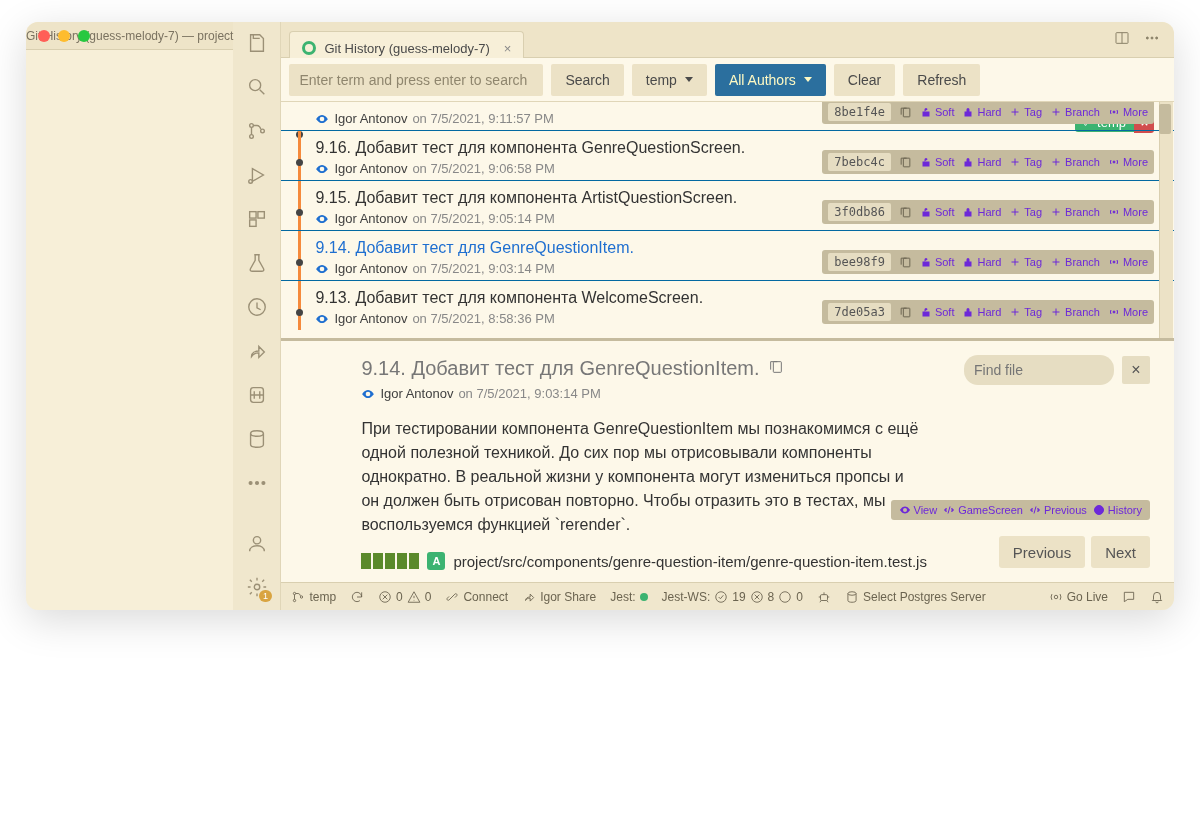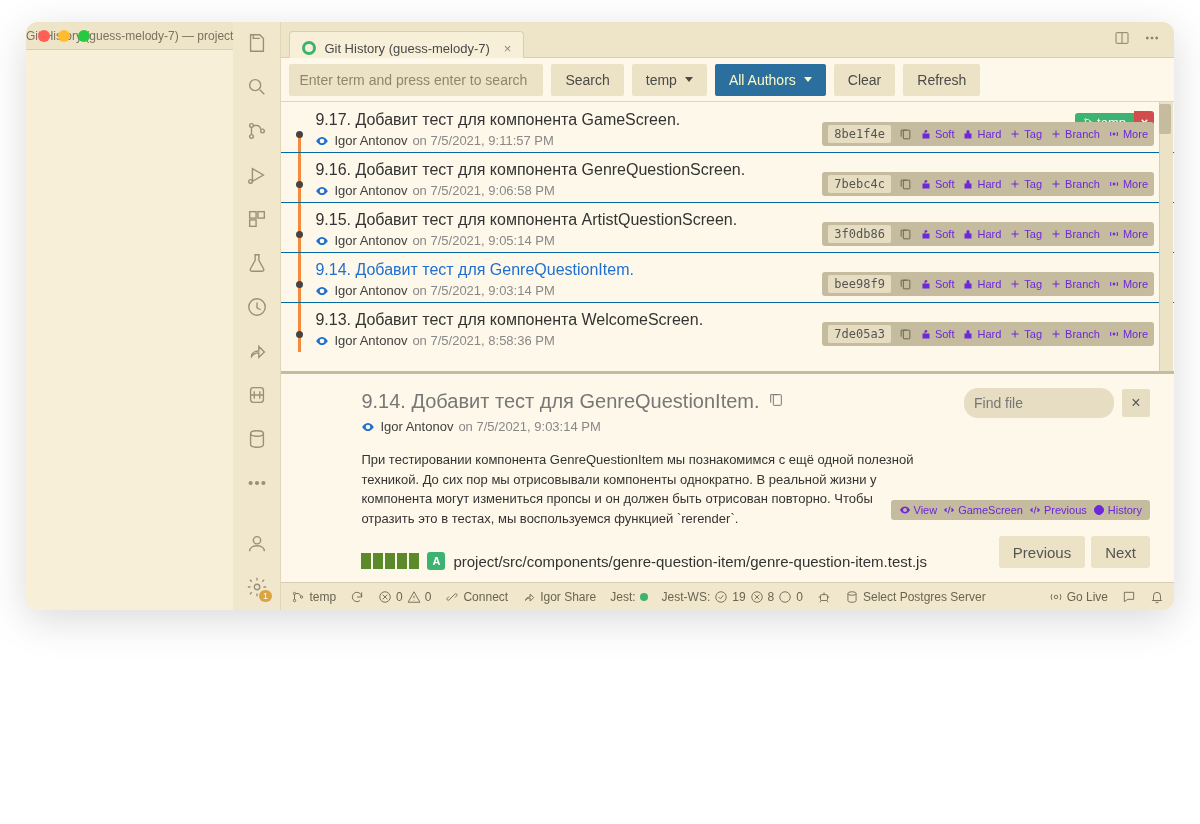--- a/index.html
+++ b/index.html
@@ -52,21 +52,21 @@
 .action-link { color: #6d28d9; font-size: 11px; cursor: pointer; display: inline-flex; align-items: center; gap: 3px; }
 .action-link svg { width: 12px; height: 12px; fill: currentColor; }
 .tag-pill { position:absolute; right:20px; top:8px; display:flex; align-items:center;}
 .tag-pill-green { background:#3cb371; color:#fff; padding:2px 8px; font-size:13px; border-radius:3px 0 0 3px; display:inline-flex; align-items:center; gap:4px;}
 .tag-pill-red { background:#d14d4d; color:#fff; width:20px; height:22px; display:inline-flex; align-items:center; justify-content:center; border-radius:0 3px 3px 0;}
 .detail-panel { border-top: 3px solid #c5bb9e; background: #fdf8e9; padding: 16px 24px 12px 80px; position: relative; }
 .detail-title-row { display:flex; align-items:center; gap:8px; margin-bottom:6px;}
 .detail-title { font-size: 20px; color: #777; }
 .clipboard-icon { color:#777; cursor:pointer;}
 .detail-meta { font-size: 13px; color: #888; display:flex; align-items:center; gap:5px; margin-bottom: 16px; }
-.detail-body { font-size: 13px; color: #333; line-height: 1.5; max-width: 560px; margin-bottom: 24px; }
+.detail-body { font-size: 16px; color: #333; line-height: 1.5; max-width: 560px; margin-bottom: 15px; }
 .find-file-row { position: absolute; right: 24px; top: 14px; display: flex; gap: 8px; align-items: center; }
 .find-file-input { width: 150px; height: 30px; background: #e6ddc2; border: none; padding: 0 10px; font-size: 14px; border-radius: 14px; }
 .close-detail-btn { width: 28px; height: 28px; background: #e6ddc2; border: none; font-size: 16px; color: #555; cursor: pointer; border-radius: 2px; }
 .file-row { display: flex; align-items: center; gap: 8px; font-size: 15px; color: #333; }
 .file-blocks { display: flex; gap: 2px; }
 .file-block { width: 10px; height: 16px; background: #5b8a2b; }
 .file-badge-a { width: 18px; height: 18px; background: #3cb371; color: #fff; font-size: 11px; font-weight: bold; display: inline-flex; align-items: center; justify-content: center; border-radius: 3px; }
 .file-action-row { position:absolute; right:24px; bottom:62px; display:flex; gap:6px; background:#c5bb9e; padding:4px 8px; border-radius:3px;}
 .pager-row { position:absolute; right:24px; bottom:14px; display:flex; gap:6px;}
 .pager-btn { height: 32px; padding: 0 14px; background: #ece2c6; border: none; font-size: 15px; color: #555; cursor: pointer; border-radius: 3px; }
@@ -222,21 +222,20 @@
                   <circle cx="6" cy="18" r="2"></circle>
                   <circle cx="18" cy="12" r="2"></circle>
                   <path d="M6 8v8M8 6h4c2 0 4 2 4 4"></path>
                 </svg>temp</span>
               <span class="tag-pill-red">
                 <svg width="11" height="11" viewBox="0 0 24 24" fill="none" stroke="currentColor" stroke-width="3">
                   <path d="M6 6l12 12M18 6L6 18"></path>
                 </svg>
               </span>
             </div>
-    <div class="commit-title ">9.17. Добавит тест для компонента GameScreen.</div>
     <div class="commit-meta">
       <span class="eye-icon">
                 <svg viewBox="0 0 24 24">
                   <path d="M12 5C6 5 2 12 2 12s4 7 10 7 10-7 10-7-4-7-10-7zm0 11a4 4 0 110-8 4 4 0 010 8z"></path>
                 </svg>
               </span>
       <span class="author-link">Igor Antonov</span>
       <span>on 7/5/2021, 9:11:57 PM</span>
     </div>
     <div class="commit-actions">

